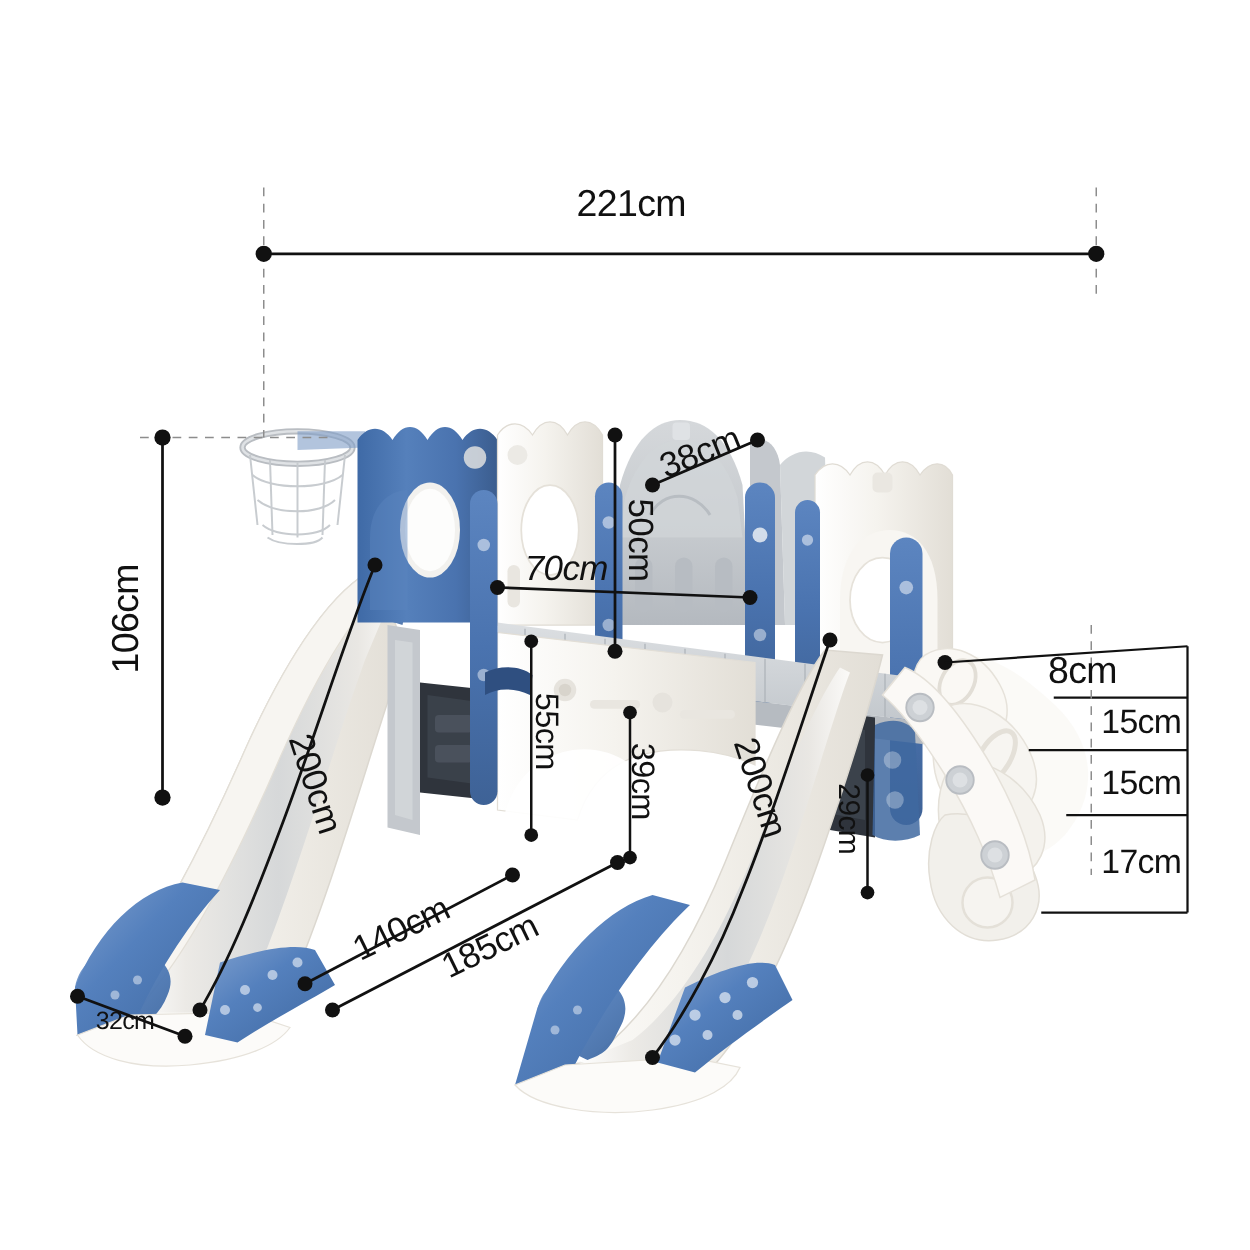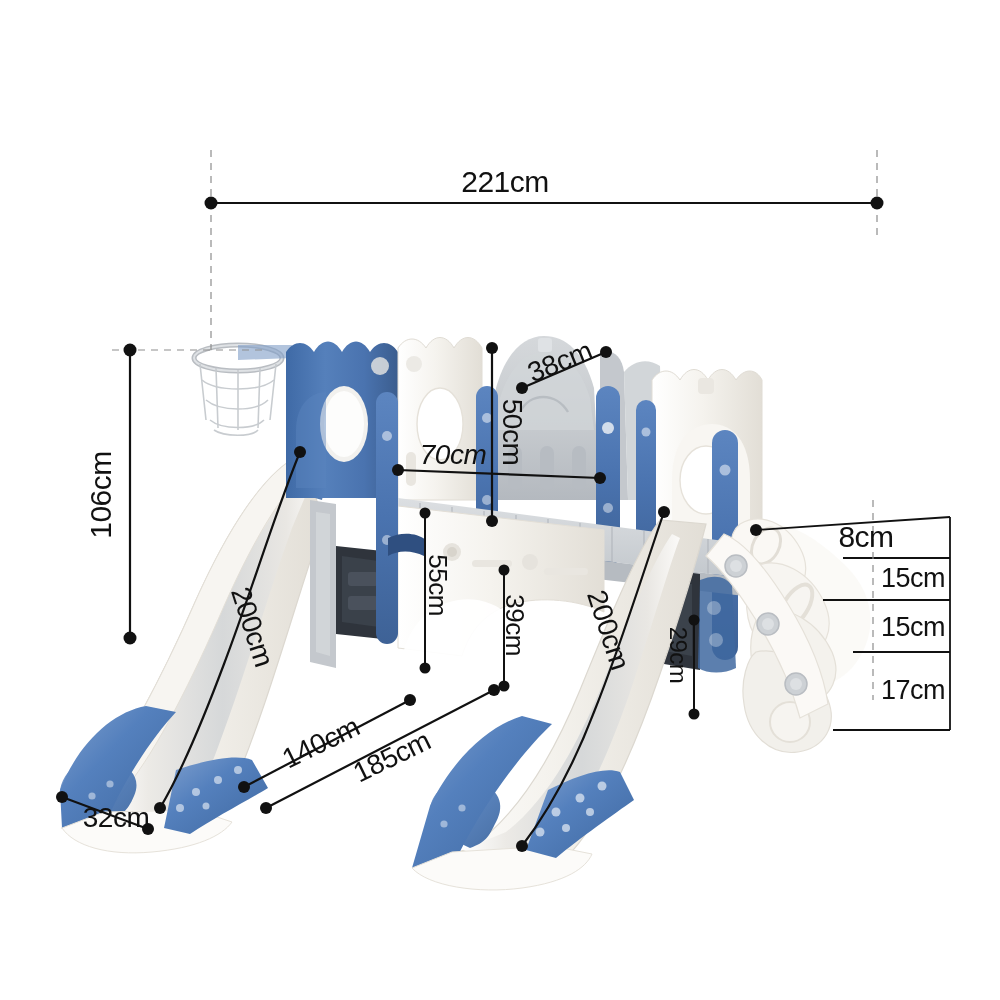--- a/index.html
+++ b/index.html
@@ -414,41 +414,41 @@
         <line x1="823" y1="600" x2="950" y2="600" stroke-width="1.8"></line>
         <line x1="853" y1="652" x2="950" y2="652" stroke-width="1.8"></line>
         <line x1="833" y1="730" x2="950" y2="730" stroke-width="1.8"></line>
         <line x1="950" y1="517" x2="950" y2="730" stroke-width="1.8"></line>
       </g>
 
       <line x1="873" y1="500" x2="873" y2="700" stroke-width="1.2" stroke-dasharray="7 6" stroke="#8d8d8d" fill="none"></line>
     </g>
   </svg>
 
-  <div class="dim-label" style="left:505px; top:182px; transform:translate(-50%,-50%); font-size:30px;">221cm</div>
+  <div class="dim-label" style="left:505px; top:164px; transform:translate(-50%,-50%); font-size:30px;">221cm</div>
 
   <div class="dim-label" style="left:101px; top:495px; transform:translate(-50%,-50%) rotate(-90deg); font-size:30px;">106cm</div>
 
   <div class="dim-label" style="left:560px; top:362px; transform:translate(-50%,-50%) rotate(-22deg); font-size:28px;">38cm</div>
 
   <div class="dim-label" style="left:512px; top:432px; transform:translate(-50%,-50%) rotate(90deg); font-size:28px;">50cm</div>
 
   <div class="dim-label" style="left:453px; top:455px; transform:translate(-50%,-50%); font-size:28px;font-style:italic;">70cm</div>
 
   <div class="dim-label" style="left:437px; top:585px; transform:translate(-50%,-50%) rotate(90deg); font-size:26px;">55cm</div>
 
   <div class="dim-label" style="left:514px; top:625px; transform:translate(-50%,-50%) rotate(90deg); font-size:26px;">39cm</div>
 
   <div class="dim-label" style="left:678px; top:655px; transform:translate(-50%,-50%) rotate(90deg); font-size:24px;">29cm</div>
 
   <div class="dim-label" style="left:252px; top:627px; transform:translate(-50%,-50%) rotate(72deg); font-size:28px;">200cm</div>
 
   <div class="dim-label" style="left:608px; top:630px; transform:translate(-50%,-50%) rotate(72deg); font-size:28px;">200cm</div>
 
-  <div class="dim-label" style="left:116px; top:818px; transform:translate(-50%,-50%); font-size:28px;">32cm</div>
+  <div class="dim-label" style="left:100px; top:818px; transform:translate(-50%,-50%); font-size:20px;">32cm</div>
 
   <div class="dim-label" style="left:321px; top:743px; transform:translate(-50%,-50%) rotate(-26deg); font-size:28px;">140cm</div>
 
   <div class="dim-label" style="left:392px; top:757px; transform:translate(-50%,-50%) rotate(-26deg); font-size:28px;">185cm</div>
 
   <div class="dim-label" style="left:866px; top:537px; transform:translate(-50%,-50%); font-size:30px;">8cm</div>
 
   <div class="dim-label" style="left:913px; top:578px; transform:translate(-50%,-50%); font-size:27px;">15cm</div>
 
   <div class="dim-label" style="left:913px; top:627px; transform:translate(-50%,-50%); font-size:27px;">15cm</div>

